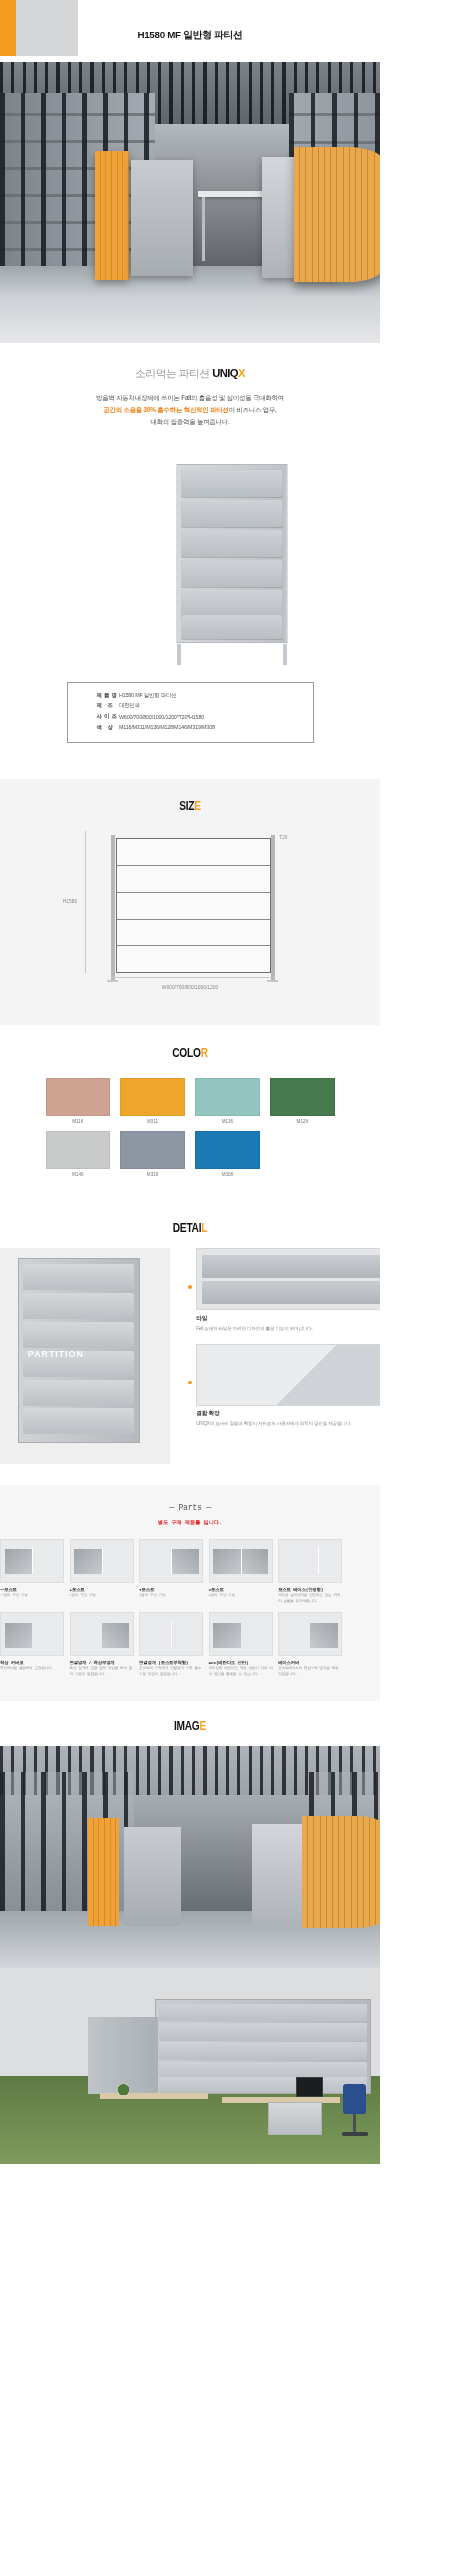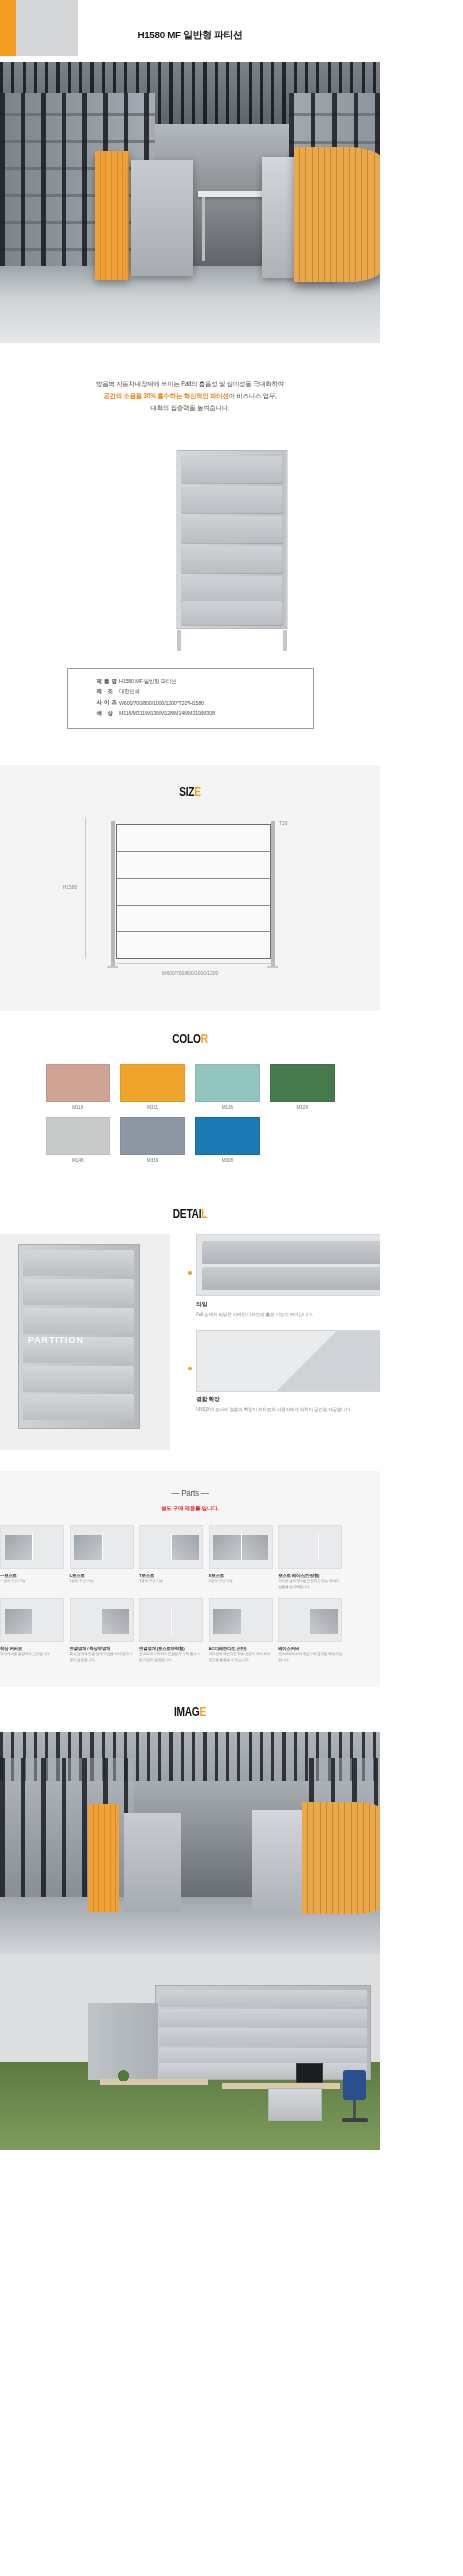--- a/index.html
+++ b/index.html
@@ -140,21 +140,21 @@
   .dcard { position:relative; padding-left:8.2px; }
   .dcard .dot { position:absolute; left:0; top:37px; width:3.6px; height:3.6px; border-radius:50%; background:#F5A11E; }
   .dcard .ph { width:100%; height:62px; background:#e3e5e7; border:0.5px solid #d4d6d8; position:relative; overflow:hidden; }
   .dcard .ph .band { position:absolute; left:5.2px; right:5.2px; height:23px;
      background:linear-gradient(to bottom,#c9cdd1,#b0b5b9); border-radius:1.5px; }
   .dcard .ph.v2 { background:linear-gradient(135deg,#e9ebed 0 55%,#cfd3d7 55% 100%); }
   .dcard h4 { margin:4.6px 0 2.1px; font-size:5.7px; color:#333; font-weight:bold; letter-spacing:-0.2px; }
   .dcard p { font-size:4.6px; line-height:1.6; color:#8a8a8a; letter-spacing:-0.2px; }
 
   
-  .parts-sec { background:#f6f6f6; padding:18.5px 0 23px; }
+  .parts-sec { background:#f6f6f6; padding:18.5px 0 23px;font-family:Liberation Mono, monospace; }
   .parts-title { text-align:center; font-size:8.2px; color:#555; letter-spacing:-0.3px; }
   .parts-note { text-align:center; margin-top:6.2px; font-size:5.2px; color:#E02020; font-weight:bold; }
   .parts-grid { width:412px; margin:13.4px auto 0; display:grid; grid-template-columns:repeat(6,1fr); gap:8.2px 5.2px; }
   .part .ph { width:100%; height:44px; background:#e8eaec; border:0.5px solid #dcdee0; position:relative; overflow:hidden; }
   .part .ph .v { position:absolute; left:50%; top:18%; width:1px; height:64%; background:#fff; }
   .part .ph .w1 { position:absolute; left:6%; top:22%; width:44%; height:60%;
      background:linear-gradient(135deg,#9fa4a9,#c7cbcf); }
   .part .ph .w2 { position:absolute; right:6%; top:22%; width:44%; height:60%;
      background:linear-gradient(225deg,#9fa4a9,#c7cbcf); }
   .part h5 { margin:3.6px 0 1.5px; font-size:4.4px; font-weight:bold; color:#333; letter-spacing:-0.2px; }
@@ -227,20 +227,23 @@
     <div class="part-orange"></div>
     <div class="part-grey1"></div>
     <div class="desk"></div>
     <div class="desk-leg-l"></div>
     <div class="desk-leg-r"></div>
     <div class="part-grey2"></div>
     <div class="part-wood"></div>
   </div>
 
   <div class="intro">
+    <div class="tag">
+      <span>소리먹는 파티션 </span><span class="brand"><span>UNIQ</span><span class="x">X</span></span>
+    </div>
     <div class="desc">
       <div>방음벽 자동차내장재에 쓰이는 Falt의 흡음성 및 심미성을 극대화하여</div>
       <div><span class="accent">공간의 소음을 30% 흡수하는 혁신적인 파티션</span><span>이 비즈니스 업무,</span></div>
       <div>대화의 집중력을 높여줍니다.</div>
     </div>
   </div>
 
   <div class="prod-photo">
     <div class="panel">
       <div class="tile" style="top:5.2px"></div>

